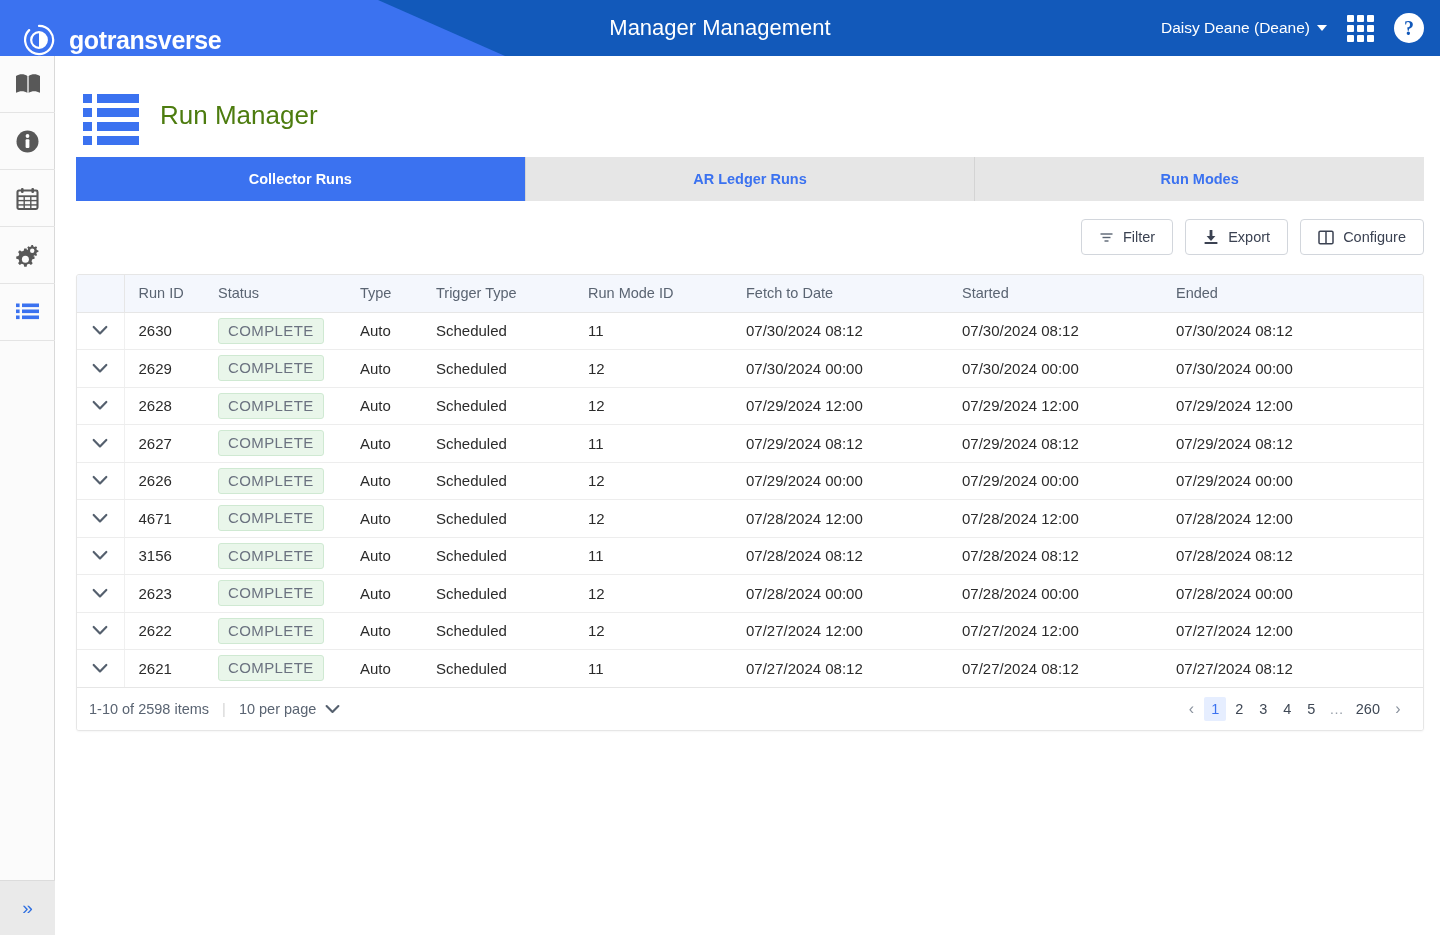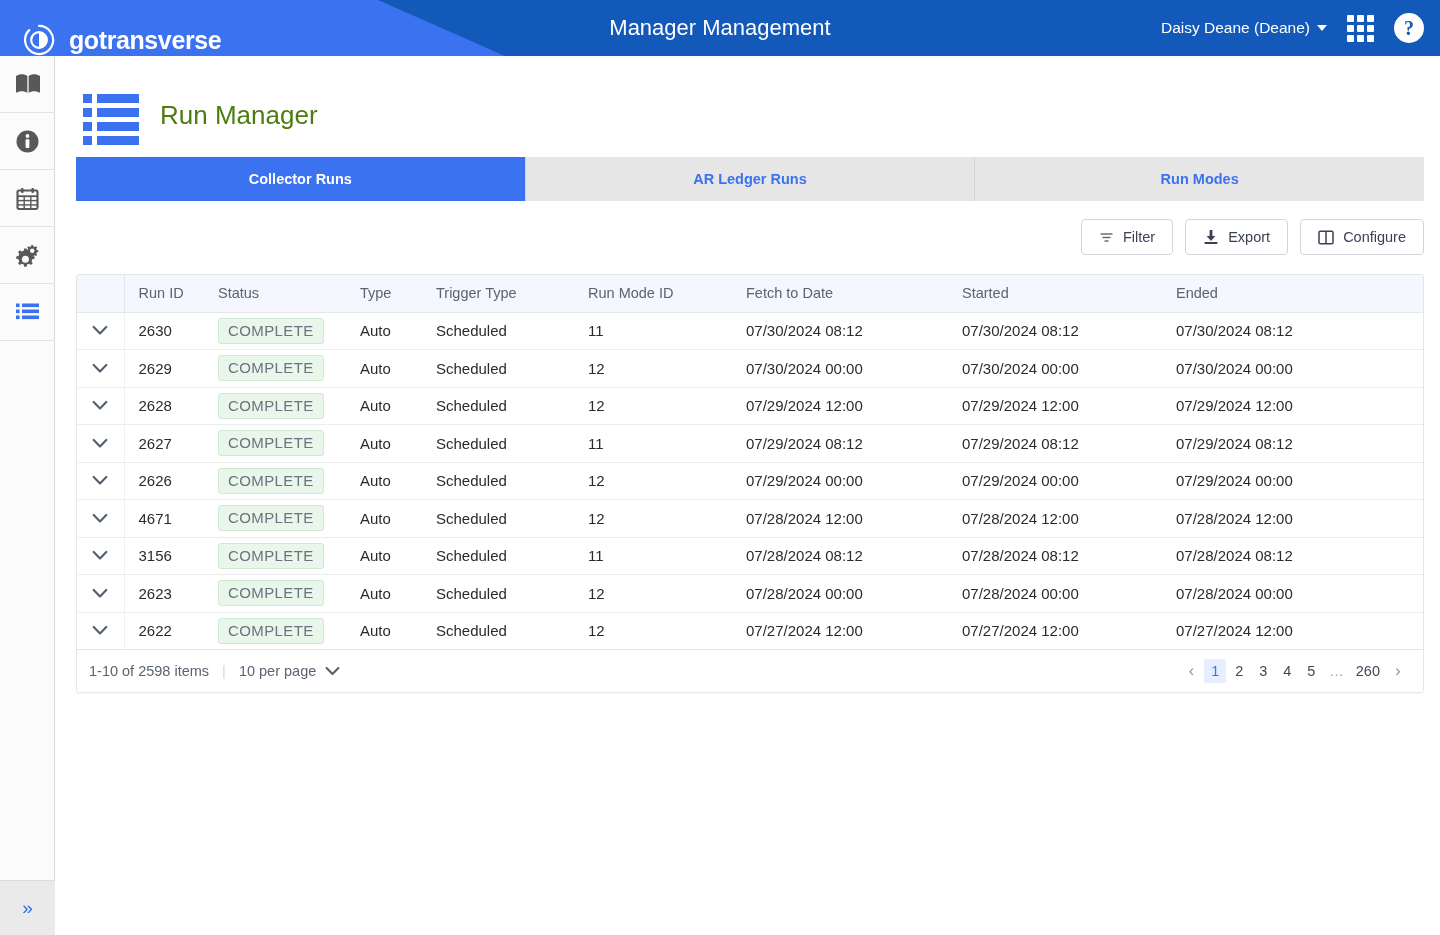--- a/index.html
+++ b/index.html
@@ -492,20 +492,33 @@
                   <path d="M1.7 2 L8 8.4 L14.3 2" fill="none" stroke="#55606e" stroke-width="2.2" stroke-linecap="round" stroke-linejoin="round"></path>
                 </svg></span></td>
             <td class="c-runid">2622</td>
             <td><span class="badge">COMPLETE</span></td>
             <td>Auto</td>
             <td>Scheduled</td>
             <td>12</td>
             <td>07/27/2024 12:00</td>
             <td>07/27/2024 12:00</td>
             <td>07/27/2024 12:00</td>
+          </tr>
+          <tr>
+            <td class="c-exp"><span class="chev"><svg width="16" height="11" viewBox="0 0 16 11">
+                  <path d="M1.7 2 L8 8.4 L14.3 2" fill="none" stroke="#55606e" stroke-width="2.2" stroke-linecap="round" stroke-linejoin="round"></path>
+                </svg></span></td>
+            <td class="c-runid">2621</td>
+            <td><span class="badge">COMPLETE</span></td>
+            <td>Auto</td>
+            <td>Scheduled</td>
+            <td>11</td>
+            <td>07/27/2024 08:12</td>
+            <td>07/27/2024 08:12</td>
+            <td>07/27/2024 08:12</td>
           </tr>
         </tbody>
     </table>
 
     <div class="pager">
       <div class="pager-left">
         <span>1-10 of 2598 items</span>
         <span class="pager-sep">|</span>
         <span class="per-page">
           <span>10 per page</span>

